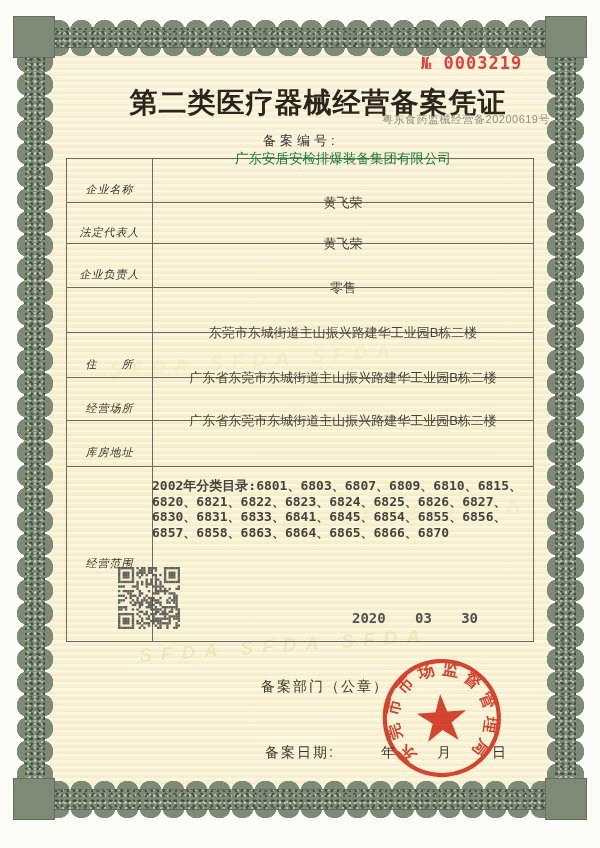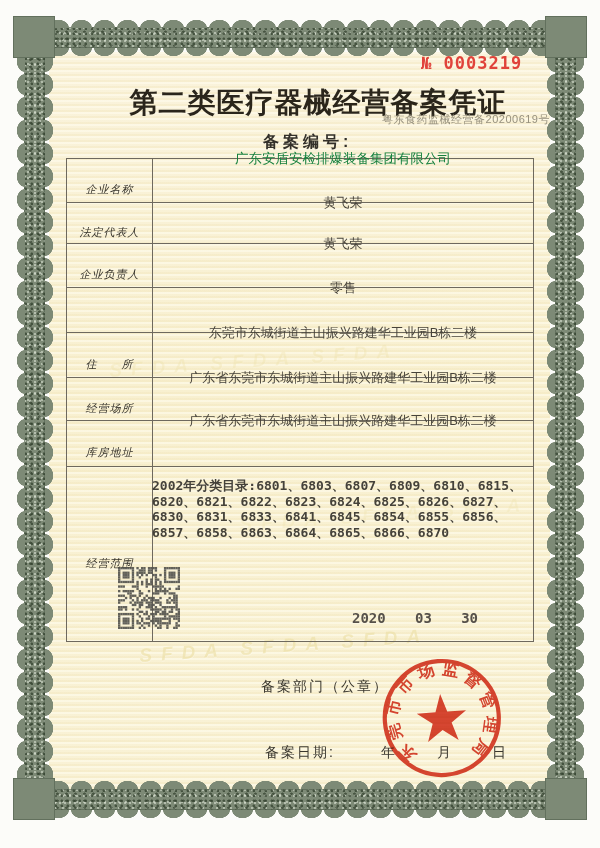--- a/index.html
+++ b/index.html
@@ -21,21 +21,21 @@
   .wm2{left:60px;top:298px;opacity:.30;}
   .wm3{left:190px;top:452px;opacity:.25;}
 
   .serial{position:absolute;left:391px;top:53px;font-size:17px;font-weight:600;
       color:#e0433a;letter-spacing:1px;font-family:"DejaVu Sans Mono","DejaVu Sans",monospace;margin-left:30px;}
   .title{position:absolute;left:58px;top:84px;width:520px;text-align:center;
       font-family:"Liberation Serif","DejaVu Serif",serif;font-weight:bold;
       font-size:28px;letter-spacing:1px;color:#2a251b;}
   .refno{position:absolute;left:340px;top:112px;width:210px;text-align:right;
       font-size:11px;color:#96907d;letter-spacing:.5px;}
-  .filing-label{position:absolute;left:263px;top:132px;font-size:16px;font-weight:bold;
+  .filing-label{position:absolute;left:263px;top:132px;font-size:13px;font-weight:normal;
       letter-spacing:4px;color:#33302a;}
 
   .table{position:absolute;left:66px;top:158px;width:466px;height:482px;
       border:1px solid #6e695e;box-sizing:content-box;}
   .table .vline{position:absolute;left:85px;top:0;bottom:0;width:1px;background:#6e695e;}
   .trow{position:relative;border-bottom:1px solid #6e695e;box-sizing:border-box;}
   .trow:last-child{border-bottom:none;}
   .tlabel{position:absolute;left:0;top:9px;width:85px;height:100%;display:flex;
       align-items:center;justify-content:center;font-size:11px;letter-spacing:1px;
       color:#35322a;white-space:pre;font-style:italic;}

